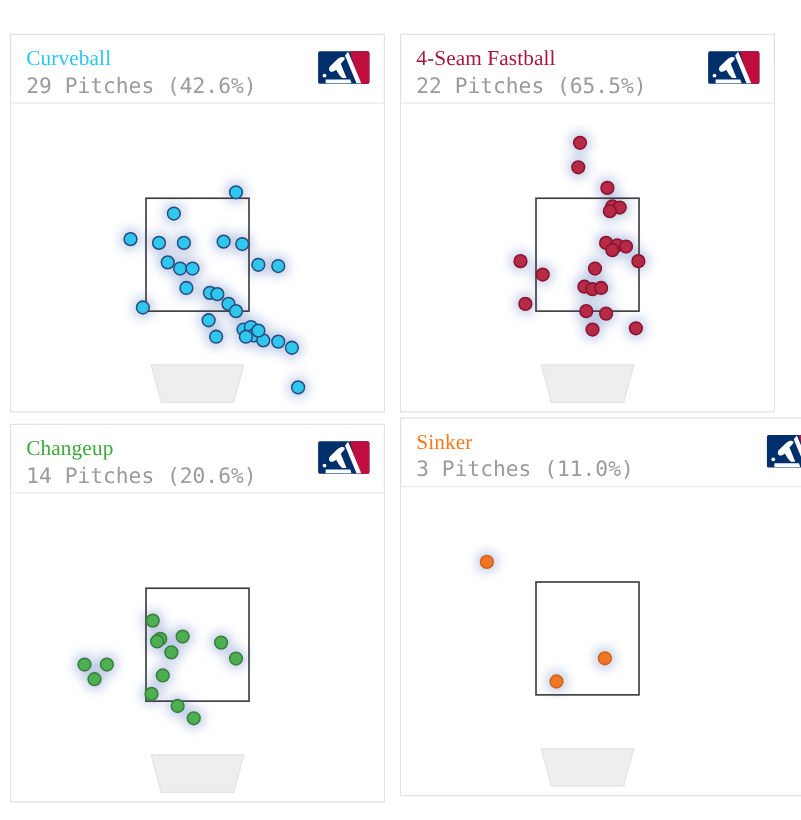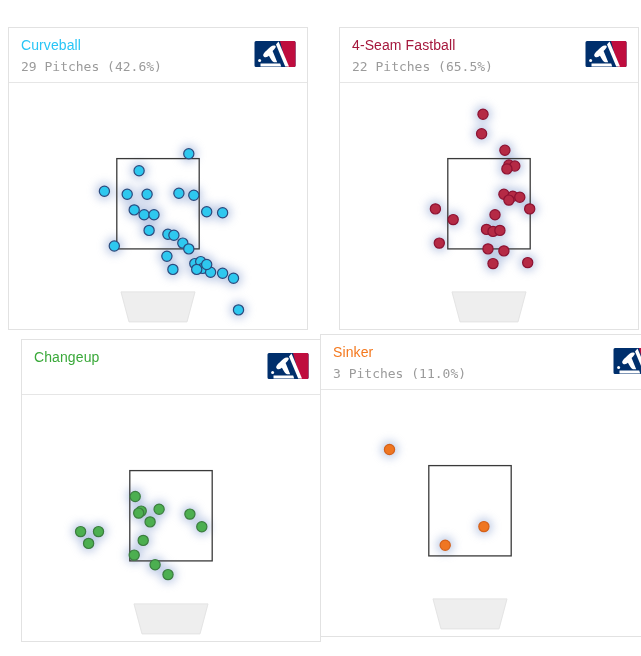--- a/index.html
+++ b/index.html
@@ -25,31 +25,31 @@
   .panel-header {
     position: relative;
     height: 55px;
     border-bottom: 1px solid #e6e6e6;
     box-sizing: border-box;
   }
   .pitch-title {
     position: absolute;
     left: 12px;
     top: 9px;
-    font-size: 14px;
-    font-family: Liberation Sans, sans-serif;
+    font-size: 17px;
+    font-family: Liberation Serif, serif;
     font-weight: 400;
     letter-spacing: 0.1px;
     white-space: nowrap;
   }
   .pitch-count {
     position: absolute;
     left: 12px;
     top: 31px;
-    font-size: 13px;
+    font-size: 17px;
     font-family: "DejaVu Sans Mono", monospace;
     color: #9b9b9b;
     white-space: nowrap;
   }
   .mlb-logo {
     position: absolute;
     right: 11px;
     top: 12px;
     width: 42px;
     height: 28px;
@@ -145,21 +145,21 @@
           <circle cx="187.7" cy="186.4" r="5.1" fill="#2ec8ef" stroke="#2b4a7d" stroke-width="1.2"></circle>
           <circle cx="163.9" cy="186.4" r="5.1" fill="#2ec8ef" stroke="#2b4a7d" stroke-width="1.2"></circle>
           <circle cx="201.6" cy="189.3" r="5.1" fill="#2ec8ef" stroke="#2b4a7d" stroke-width="1.2"></circle>
           <circle cx="213.6" cy="190.3" r="5.1" fill="#2ec8ef" stroke="#2b4a7d" stroke-width="1.2"></circle>
           <circle cx="224.5" cy="195.2" r="5.1" fill="#2ec8ef" stroke="#2b4a7d" stroke-width="1.2"></circle>
           <circle cx="197.7" cy="181.5" r="5.1" fill="#2ec8ef" stroke="#2b4a7d" stroke-width="1.2"></circle>
           <circle cx="229.5" cy="226.9" r="5.1" fill="#2ec8ef" stroke="#2b4a7d" stroke-width="1.2"></circle>
   </svg>
       </div>
     </div>
-    <div class="panel" style="left: 320px; top: 27px; width: 300px; height: 303px; margin-left: 19px;">
+    <div class="panel" style="left: 320px; top: 27px; width: 300px; height: 303px;">
       <div class="panel-header">
        <div class="pitch-title" style="color:#a5173c">4-Seam Fastball</div>
        <div class="pitch-count">22 Pitches (65.5%)</div>
        <div class="mlb-logo"><svg viewBox="0 0 42 28" width="42" height="28">
     <path d="M2 1 H40 A1.5 1.5 0 0 1 41.5 2.5 V25.5 A1.5 1.5 0 0 1 40 27 H2 A1.5 1.5 0 0 1 0.5 25.5 V2.5 A1.5 1.5 0 0 1 2 1 Z" fill="#002f6c"></path>
     <path d="M26 1 H40 A1.5 1.5 0 0 1 41.5 2.5 V25.5 A1.5 1.5 0 0 1 40 27 H33 Z" fill="#bf0d3e"></path>
     <path d="M24.5 1.4 L35 26.6 L31.2 26.6 L22.0 4.4 Z" fill="#ffffff"></path>
     <path d="M27.2 26.6 H6.5 L6.5 23.6 H26.2 Z" fill="#ffffff"></path>
     <path d="M21.5 6.0 C20.0 5.2 18.2 5.6 16.6 6.8 C15.2 7.9 14.0 9.4 12.6 10.6 C11.6 11.5 10.6 12.3 9.8 13.4 C9.2 14.2 9.0 15.2 9.4 16.1 C9.8 17.0 10.8 17.4 11.8 17.3 C13.0 17.2 14.0 16.5 14.9 15.8 L16.8 18.9 C17.6 20.2 18.6 21.5 20.0 22.3 L23.2 22.3 L18.6 11.0 C19.6 10.0 20.6 8.9 21.4 7.8 C21.8 7.2 21.9 6.5 21.5 6.0 Z" fill="#ffffff"></path>
     <circle cx="5.6" cy="20.4" r="1.5" fill="#ffffff"></circle>
@@ -216,23 +216,24 @@
           <circle cx="153.0" cy="148.4" r="5.1" fill="#b52a45" stroke="#8c1232" stroke-width="1.2"></circle>
           <circle cx="159.9" cy="147.4" r="5.1" fill="#b52a45" stroke="#8c1232" stroke-width="1.2"></circle>
           <circle cx="99.3" cy="160.1" r="5.1" fill="#b52a45" stroke="#8c1232" stroke-width="1.2"></circle>
           <circle cx="148.0" cy="165.9" r="5.1" fill="#b52a45" stroke="#8c1232" stroke-width="1.2"></circle>
           <circle cx="163.9" cy="167.9" r="5.1" fill="#b52a45" stroke="#8c1232" stroke-width="1.2"></circle>
           <circle cx="153.0" cy="180.6" r="5.1" fill="#b52a45" stroke="#8c1232" stroke-width="1.2"></circle>
           <circle cx="187.7" cy="179.6" r="5.1" fill="#b52a45" stroke="#8c1232" stroke-width="1.2"></circle>
   </svg>
       </div>
     </div>
-    <div class="panel" style="left: 21px; top: 339px; width: 300px; height: 303px;">
+    <div class="panel" style="left: 8px; top: 339px; width: 300px; height: 303px;">
       <div class="panel-header">
        <div class="pitch-title" style="color:#3aa93a">Changeup</div>
+       <div class="pitch-count">14 Pitches (20.6%)</div>
        <div class="mlb-logo"><svg viewBox="0 0 42 28" width="42" height="28">
     <path d="M2 1 H40 A1.5 1.5 0 0 1 41.5 2.5 V25.5 A1.5 1.5 0 0 1 40 27 H2 A1.5 1.5 0 0 1 0.5 25.5 V2.5 A1.5 1.5 0 0 1 2 1 Z" fill="#002f6c"></path>
     <path d="M26 1 H40 A1.5 1.5 0 0 1 41.5 2.5 V25.5 A1.5 1.5 0 0 1 40 27 H33 Z" fill="#bf0d3e"></path>
     <path d="M24.5 1.4 L35 26.6 L31.2 26.6 L22.0 4.4 Z" fill="#ffffff"></path>
     <path d="M27.2 26.6 H6.5 L6.5 23.6 H26.2 Z" fill="#ffffff"></path>
     <path d="M21.5 6.0 C20.0 5.2 18.2 5.6 16.6 6.8 C15.2 7.9 14.0 9.4 12.6 10.6 C11.6 11.5 10.6 12.3 9.8 13.4 C9.2 14.2 9.0 15.2 9.4 16.1 C9.8 17.0 10.8 17.4 11.8 17.3 C13.0 17.2 14.0 16.5 14.9 15.8 L16.8 18.9 C17.6 20.2 18.6 21.5 20.0 22.3 L23.2 22.3 L18.6 11.0 C19.6 10.0 20.6 8.9 21.4 7.8 C21.8 7.2 21.9 6.5 21.5 6.0 Z" fill="#ffffff"></path>
     <circle cx="5.6" cy="20.4" r="1.5" fill="#ffffff"></circle>
   </svg></div>
      </div>
      <div class="plot">

